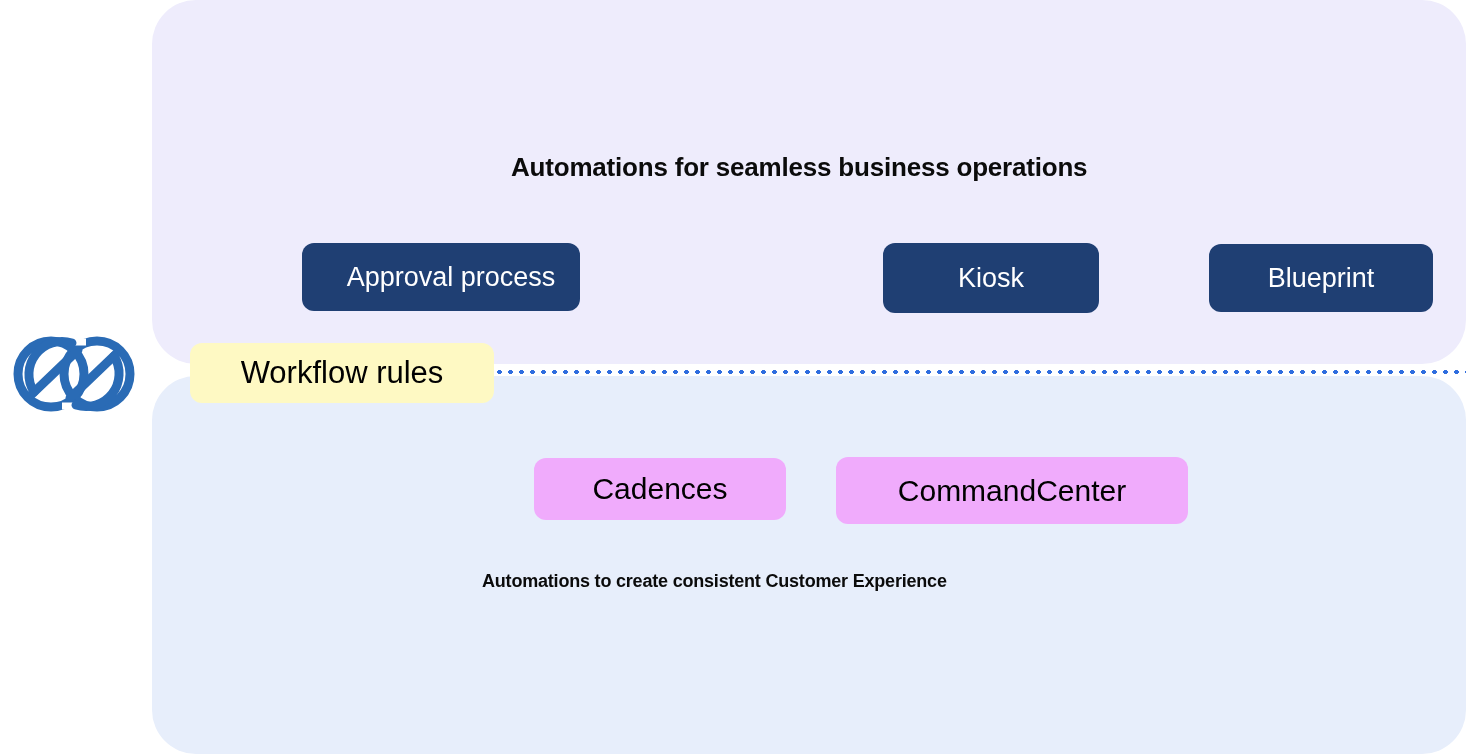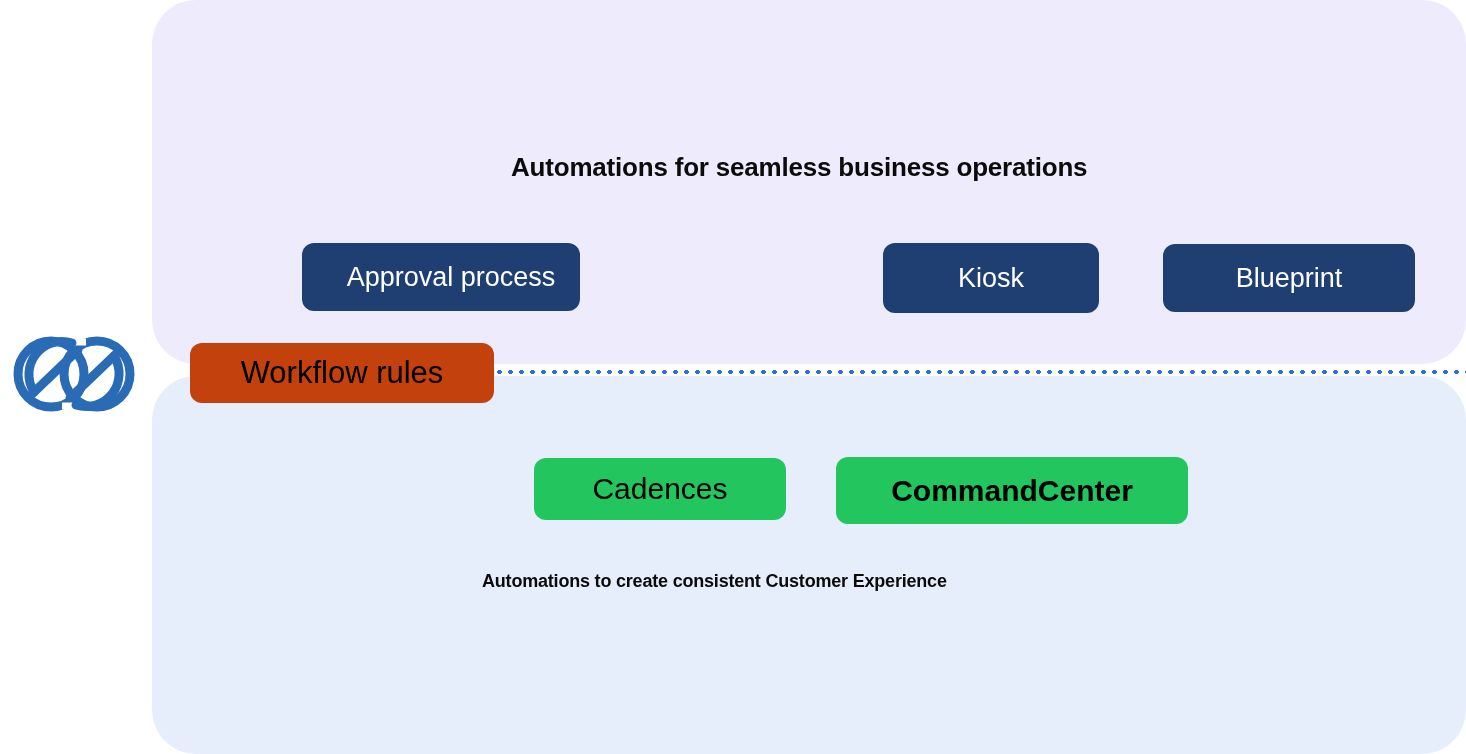--- a/index.html
+++ b/index.html
@@ -84,41 +84,41 @@
     border: none;
     font-family: "Liberation Sans", sans-serif;
   }
   .pill-navy {
     background: #1f3f73;
     color: #ffffff;
     border-radius: 12px;
     font-size: 27px;
   }
   .pill-cyan {
-    background: #22c55e;
+    background: #f0abfc;
     color: #010101;
     border-radius: 12px;
     font-size: 30px;
   }
   .pill-orange {
-    background: #c2410c;
+    background: #fef9c3;
     color: #010101;
     border-radius: 12px;
     font-size: 31px;
   }
 
   #pill-approval     { left: 302px;  top: 243px; width: 278px; height: 68px; padding-left: 20px; }
   #pill-review       { left: 604px;  top: 241px; width: 256px; height: 72px; }
   #pill-kiosk        { left: 883px;  top: 243px; width: 216px; height: 70px; }
-  #pill-blueprint    { left: 1163px; top: 244px; width: 252px; height: 68px; }
+  #pill-blueprint    { left: 1209px; top: 244px; width: 224px; height: 68px; }
 
   #pill-workflow     { left: 190px;  top: 343px; width: 304px; height: 60px; z-index: 6; }
 
   #pill-cadences     { left: 534px;  top: 458px; width: 252px; height: 62px; }
-  #pill-commandcenter{ left: 836px;  top: 457px; width: 352px; height: 67px; font-weight: bold; }
+  #pill-commandcenter{ left: 836px;  top: 457px; width: 352px; height: 67px; }
 
   
   #dotted-connector {
     position: absolute;
     left: 494px;
     top: 369px;
     width: 972px;
     height: 6px;
     z-index: 4;
     background-image: radial-gradient(circle, #2f6ddf 0 2.2px, rgba(0,0,0,0) 2.3px);

